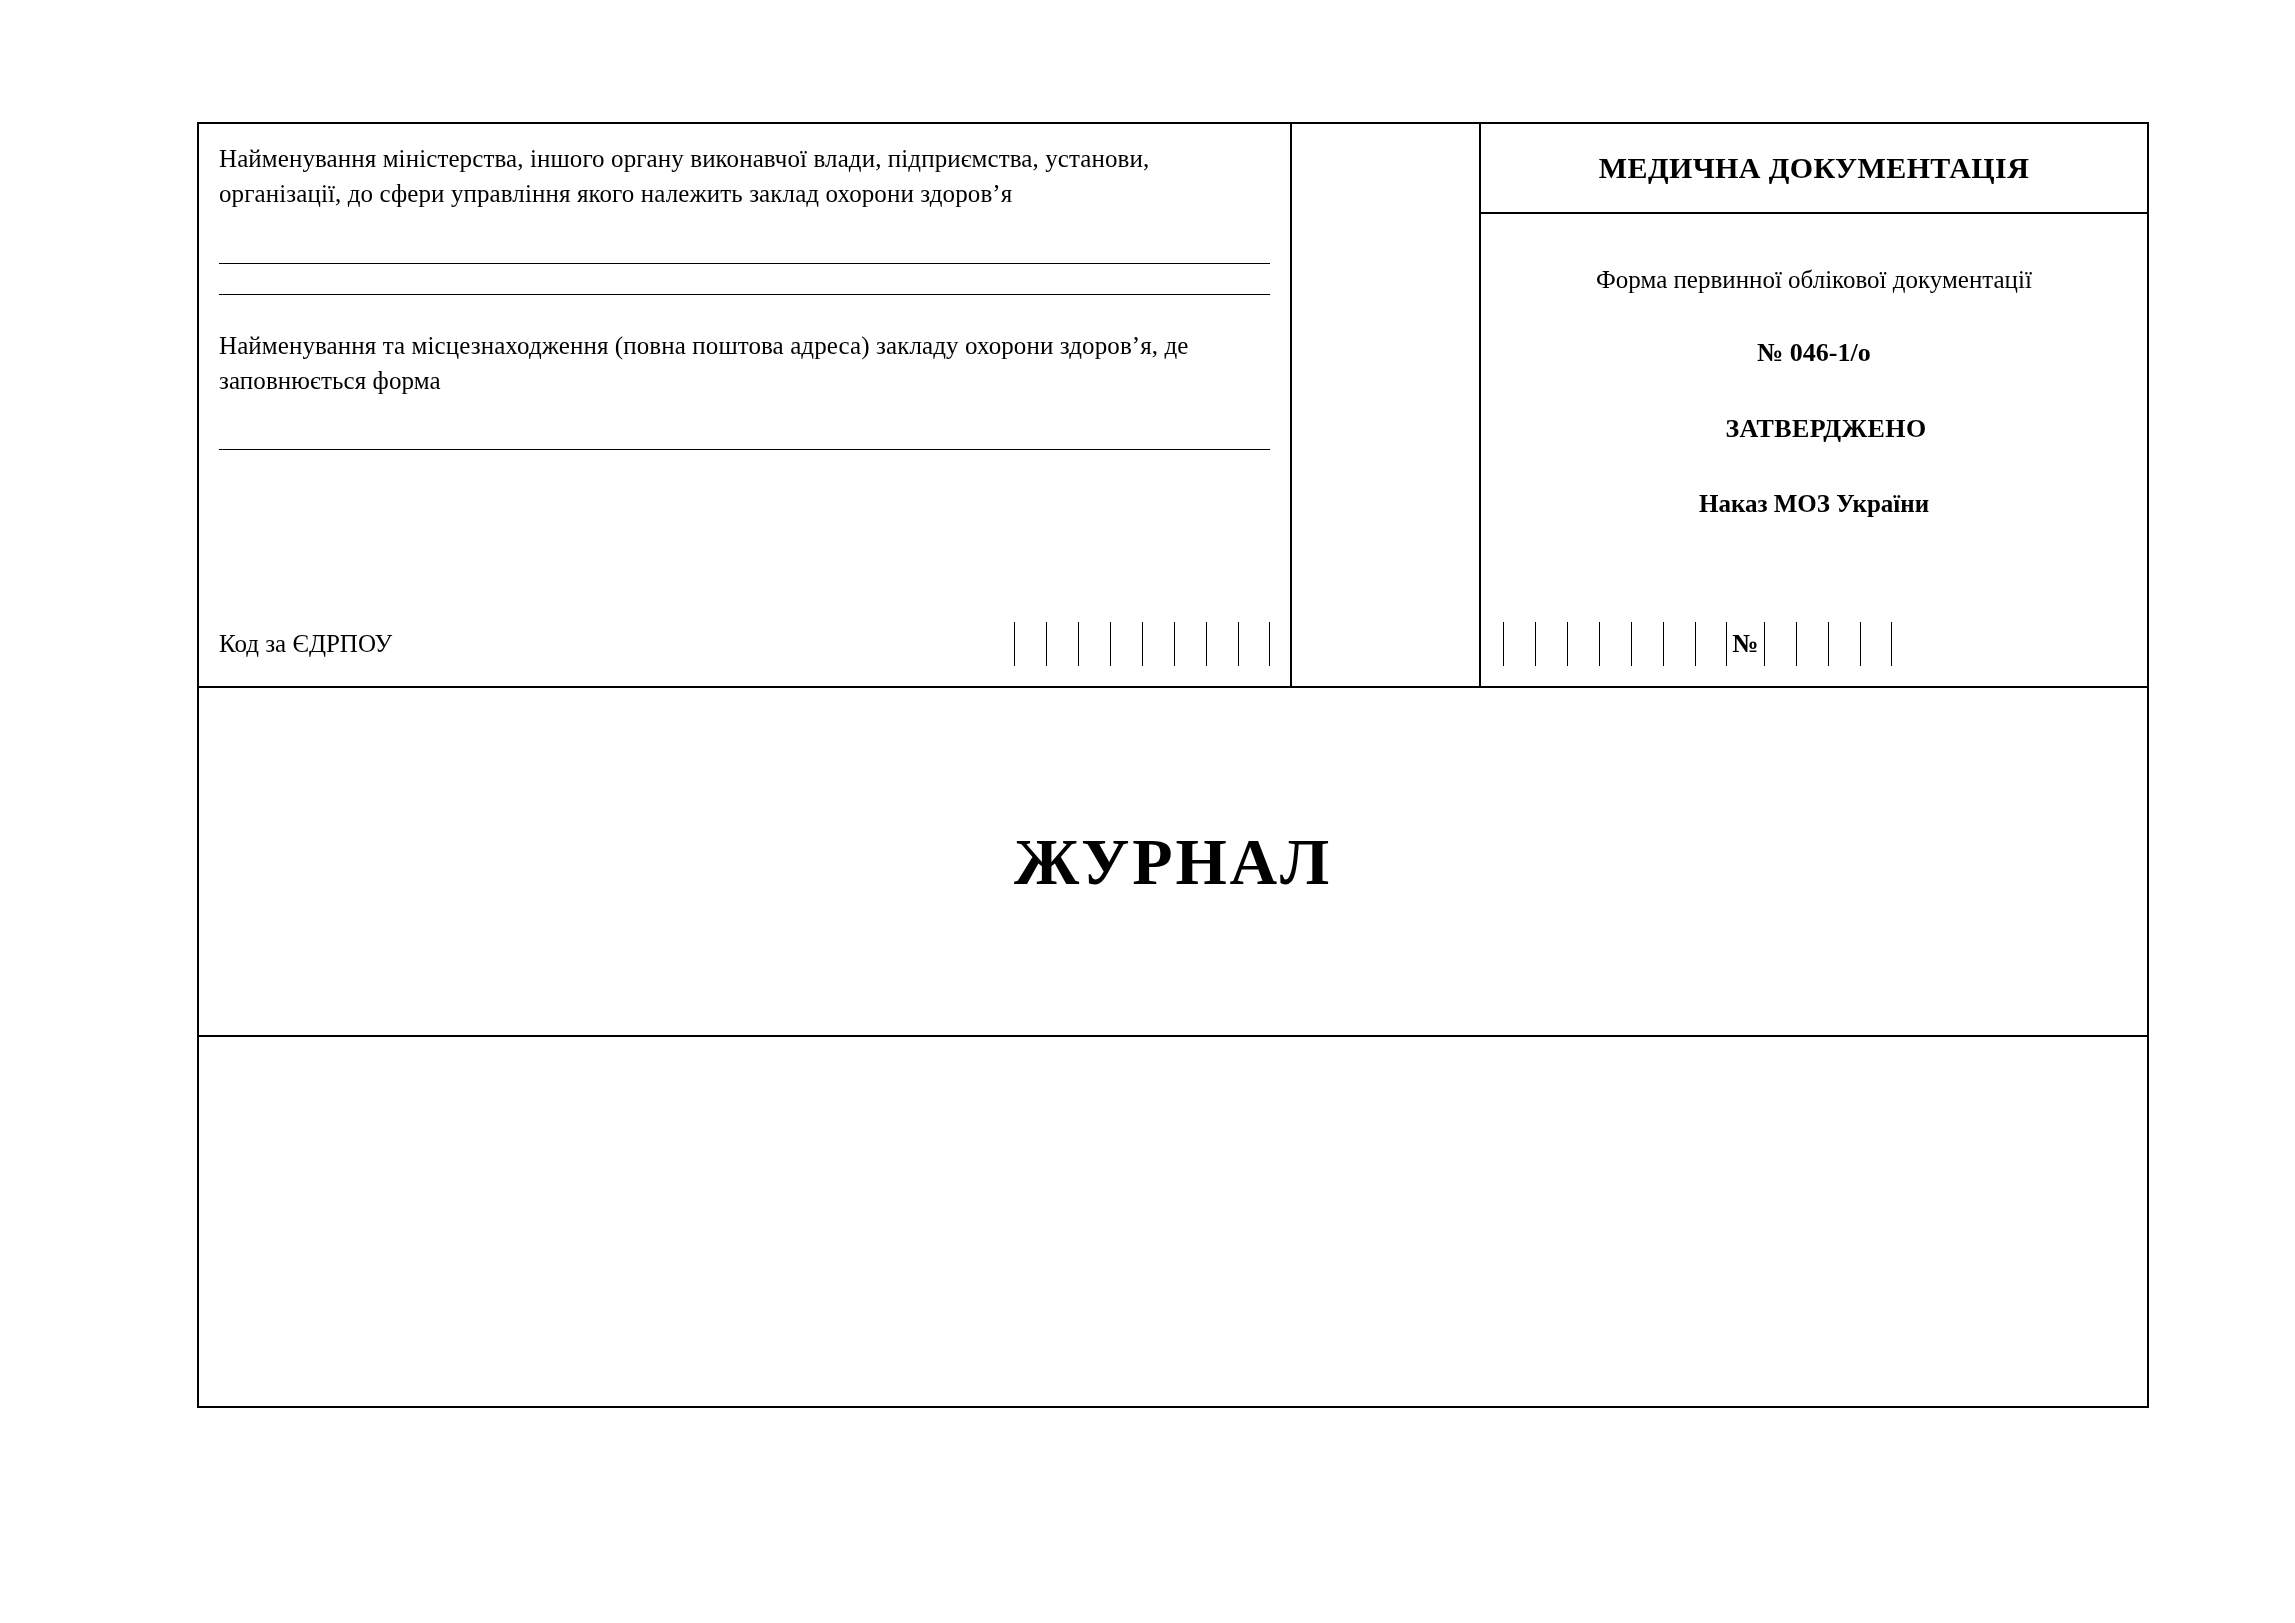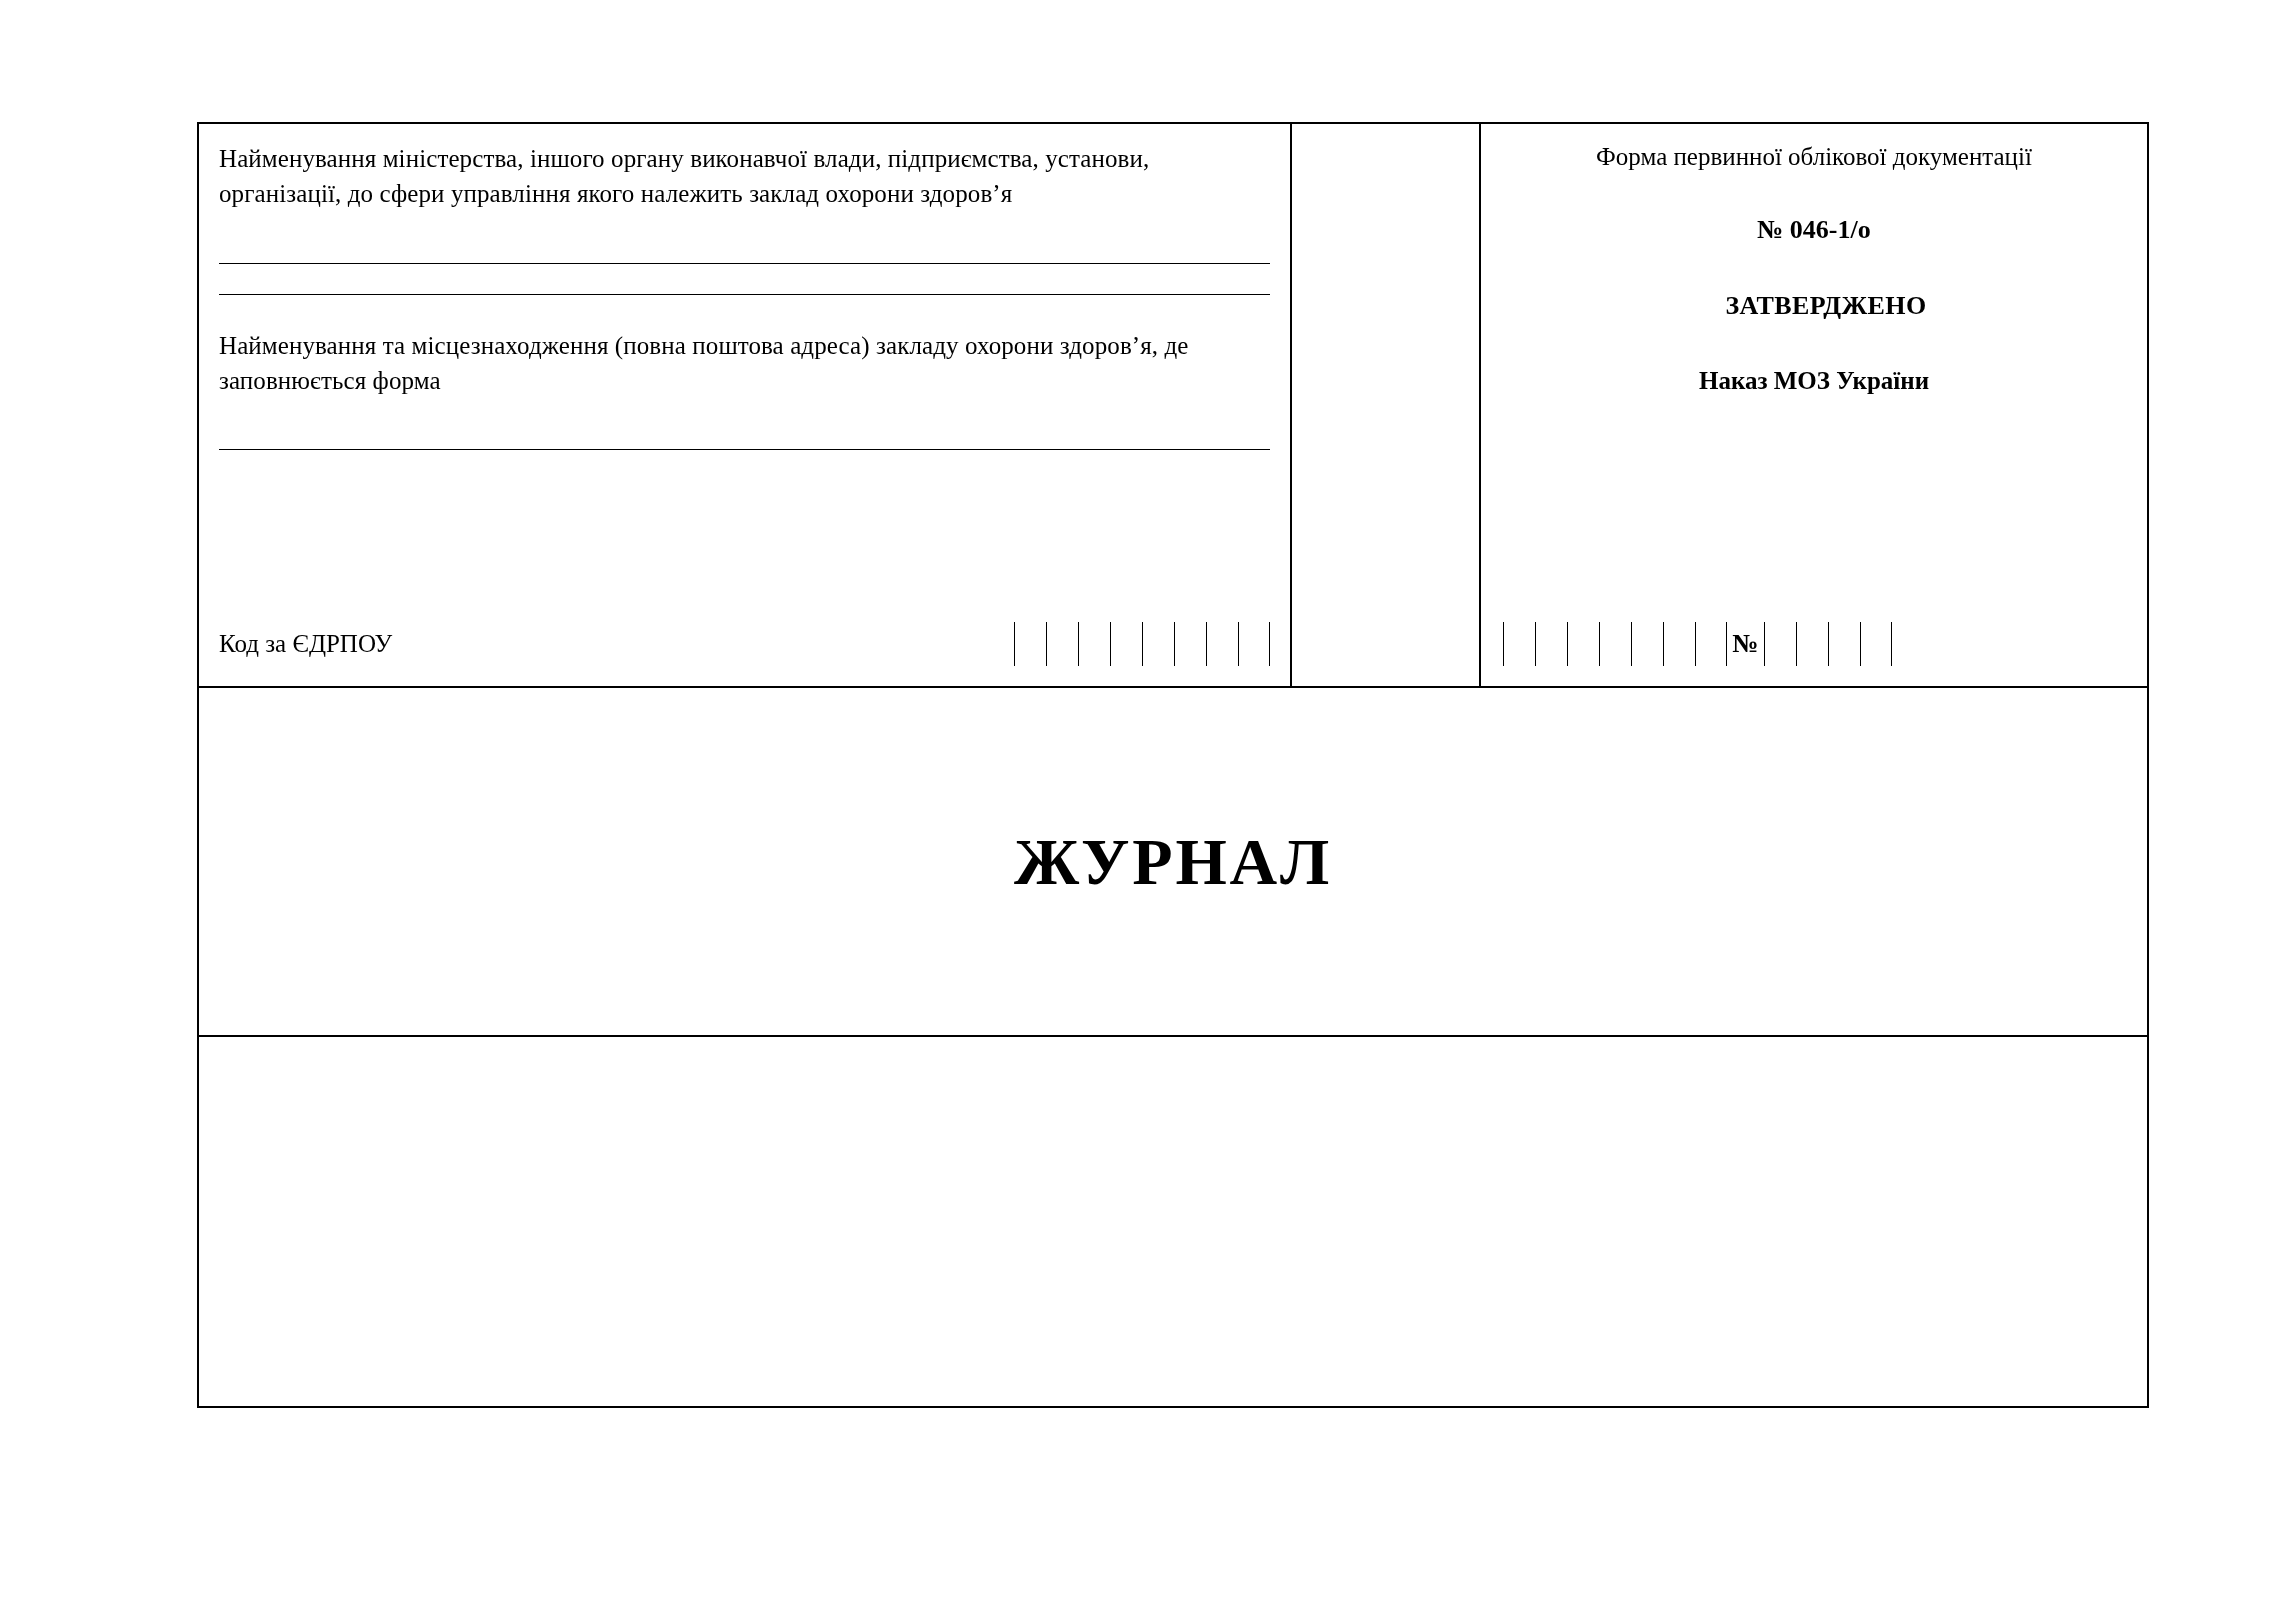--- a/index.html
+++ b/index.html
@@ -107,21 +107,21 @@
     font-size: 30px;
     font-weight: bold;
     letter-spacing: 0.4px;
   }
   .tr-body {
     flex: 1;
     display: flex;
     flex-direction: column;
     align-items: center;
     position: relative;
-    padding-top: 19px;
+    padding-top: 52px;
     box-sizing: border-box;
   }
   .tr-line1 {
     font-size: 25px;
     text-align: center;
   }
   .tr-line2 {
     font-size: 26px;
     font-weight: bold;
     margin-top: 44px;
@@ -225,20 +225,21 @@
           <div class="cell"></div>
           <div class="cell"></div>
           <div class="cell"></div>
         </div>
       </div>
     </div>
 
     <div class="top-mid"></div>
 
     <div class="top-right">
+      <div class="tr-title">МЕДИЧНА ДОКУМЕНТАЦІЯ</div>
       <div class="tr-body">
         <div class="tr-line1">Форма первинної облікової документації</div>
         <div class="tr-line2">№ 046-1/о</div>
         <div class="tr-line3">ЗАТВЕРДЖЕНО</div>
         <div class="tr-line4">Наказ МОЗ України</div>
 
         <div class="tr-cells">
           <div class="cellgroup">
             <div class="cell"></div>
             <div class="cell"></div>

